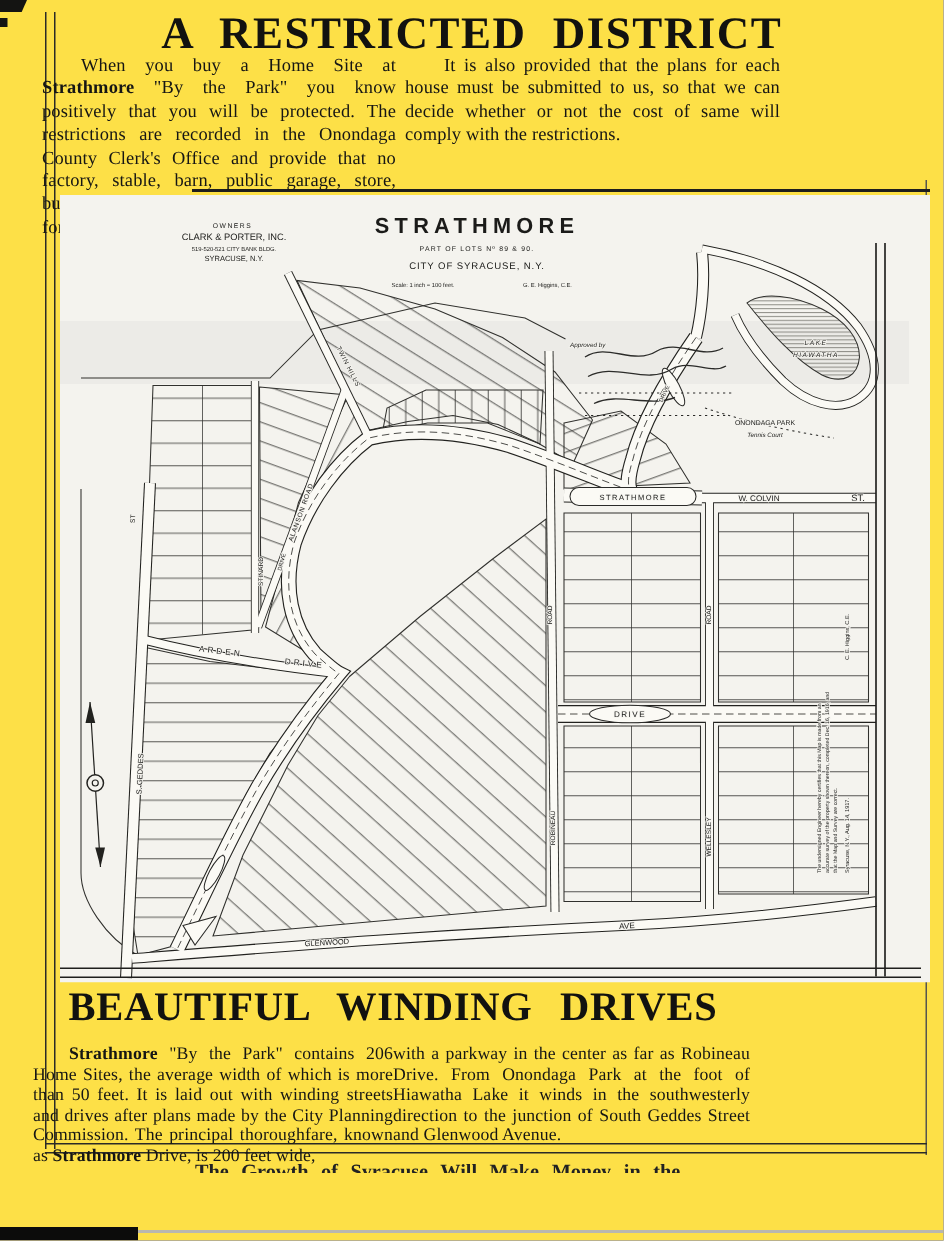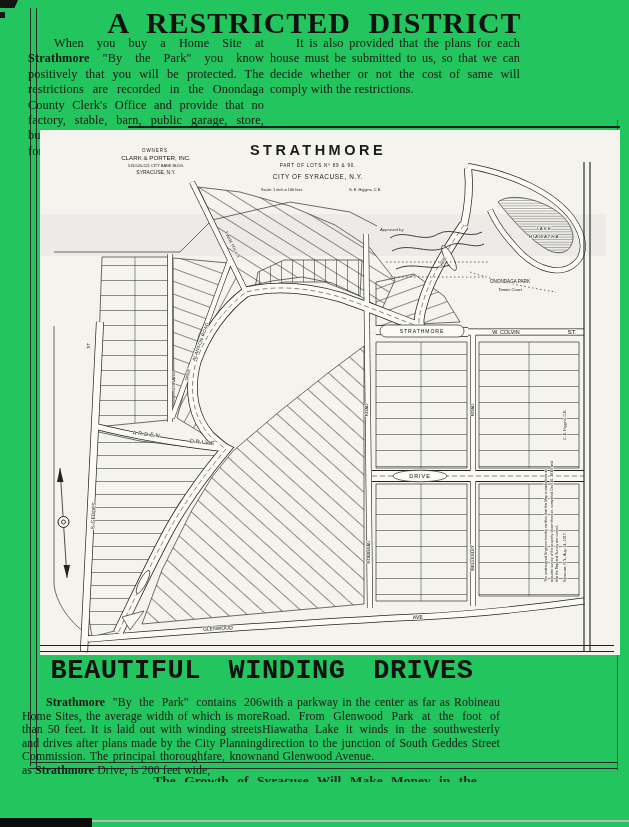--- a/index.html
+++ b/index.html
@@ -1,38 +1,38 @@
 <!DOCTYPE html>
 <html><head>
 <meta charset="utf-8">
 <style>
   html,body{margin:0;padding:0;background:#888;}
-  .page{position:relative;width:629px;height:827px;background:#22c55e;overflow:hidden;
+  .page{position:relative;width:629px;height:827px;background:#fde047;overflow:hidden;
         font-family:"Liberation Serif","DejaVu Serif",serif;color:#191917;}
   h1.title{position:absolute;top:6px;left:0;width:629px;margin:0;text-align:center;
         font-size:30px;font-weight:bold;letter-spacing:1px;word-spacing:9px;color:#121210;}
   h2.heading2{position:absolute;top:656px;left:0;width:524px;margin:0;text-align:center;
-        font-size:27px;font-weight:bold;letter-spacing:.5px;word-spacing:11px;color:#121210;font-family:Liberation Mono, monospace;}
+        font-size:27px;font-weight:bold;letter-spacing:.5px;word-spacing:11px;color:#121210;}
   .col{position:absolute;font-size:12.3px;line-height:15.4px;text-align:justify;
         color:#161614;letter-spacing:.1px;}
   .intro-left{left:28px;top:36px;width:236px;text-indent:26px;}
   .intro-right{left:270px;top:36px;width:250px;}
   .intro-right p{margin:0;}
   .intro-right p.ind{text-indent:26px;}
   .lower-left{left:22px;top:696px;width:240px;text-indent:24px;font-size:11.8px;line-height:13.5px;}
   .lower-right{left:262px;top:696px;width:238px;font-size:11.8px;line-height:13.5px;}
   .b{font-weight:bold;}
   
   .vrule{position:absolute;width:1.3px;background:#2a2a27;}
   .hrule{position:absolute;height:1.3px;background:#2a2a27;}
   .maptoprule{position:absolute;left:128px;top:126px;width:492px;height:1.8px;background:#1e1e1c;}
   .corner{position:absolute;left:0;top:0;width:18px;height:8px;background:#141412;transform:skewX(-24deg);transform-origin:top left;}
   .corner2{position:absolute;left:0;top:12px;width:5px;height:6px;background:#141412;}
   .cutoff{position:absolute;left:130px;top:773px;width:370px;height:9px;overflow:hidden;
-        text-align:center;font-size:13.5px;font-weight:bold;word-spacing:5px;color:#222;}
+        font-size:13.5px;font-weight:bold;word-spacing:5px;color:#222;}
   .botbar{position:absolute;left:0;top:818px;width:92px;height:9px;background:#0c0c0b;}
   .botline{position:absolute;left:92px;top:820px;width:537px;height:1.5px;background:#b9b7ae;}
   
   svg.map{position:absolute;left:40px;top:130px;width:580px;height:525px;}
   svg text{font-family:"Liberation Sans","DejaVu Sans",sans-serif;fill:#1b1b19;
         paint-order:stroke;stroke:#f4f3ee;stroke-width:1.1px;}
   .blk{stroke:#30302d;stroke-width:.7;}
   .divl{stroke:#30302d;stroke-width:.5;fill:none;}
   .thin{stroke:#30302d;stroke-width:.7;fill:none;}
   .thin2{stroke:#1f1f1d;stroke-width:1.1;}
@@ -240,19 +240,19 @@
         <text transform="translate(507,452) rotate(-90)" font-size="3.5" text-anchor="start">The undersigned Engineer hereby certifies that this Map is made from an</text>
         <text transform="translate(512.5,452) rotate(-90)" font-size="3.5" text-anchor="start">accurate survey of the property shown thereon, completed Dec. 16, 1916, and</text>
         <text transform="translate(518,452) rotate(-90)" font-size="3.5" text-anchor="start">that the Map and Survey are correct.</text>
         <text transform="translate(526,452) rotate(-90)" font-size="3.7" text-anchor="start">Syracuse, N.Y., Aug. 14, 1917.</text>
         <text transform="translate(526,310) rotate(-90)" font-size="3.7" text-anchor="start">C. E. Higgins, C.E.</text>
       </g>
   </svg>
 
   <h2 class="heading2">BEAUTIFUL WINDING DRIVES</h2>
   <div class="col lower-left"><span class="b">Strathmore</span><span> "By the Park" contains 206 Home Sites, the average width of which is more than 50 feet.  It is laid out with winding streets and drives after plans made by the City Planning Commission.  The principal thoroughfare, known as </span><span class="b">Strathmore</span><span> Drive, is 200 feet wide,</span></div>
-  <div class="col lower-right">with a parkway in the center as far as Robineau Road. From Glenwood Park at the foot of Hiawatha Lake it winds in the southwesterly direction to the junction of South Geddes Street and Glenwood Avenue.</div>
+  <div class="col lower-right">with a parkway in the center as far as Robineau Drive. From Onondaga Park at the foot of Hiawatha Lake it winds in the southwesterly direction to the junction of South Geddes Street and Glenwood Avenue.</div>
 
   <div class="cutoff">The Growth of Syracuse Will Make Money in the</div>
 
   <div class="botbar"></div>
   <div class="botline"></div>
 </div>
 
 </body></html>

